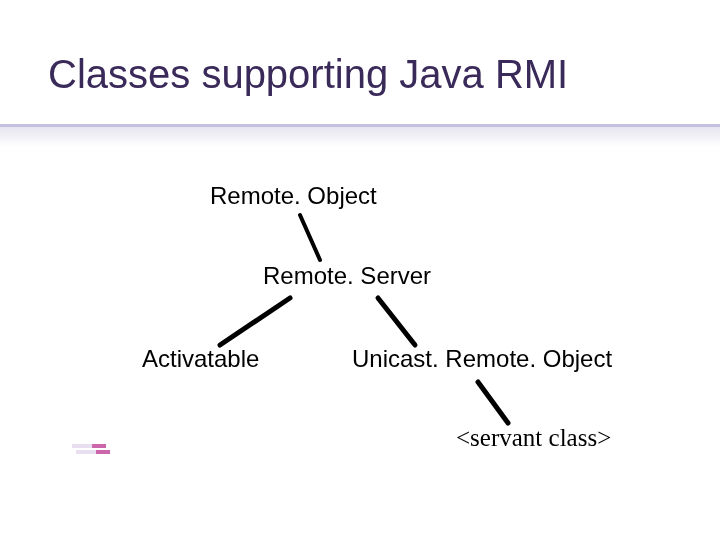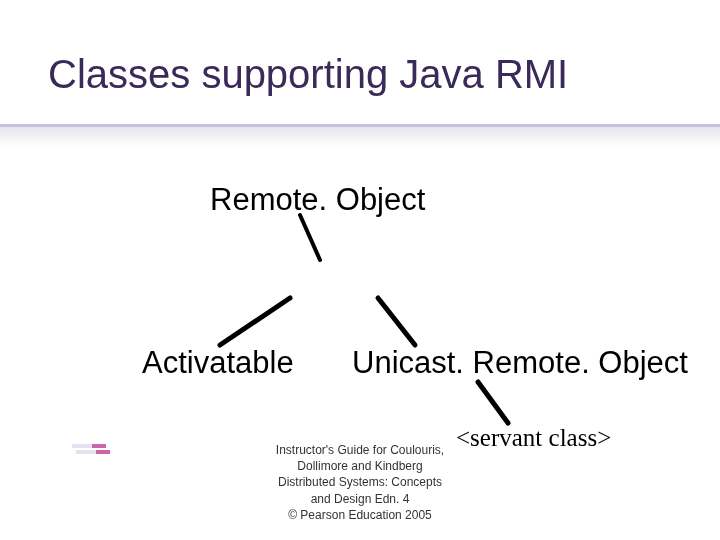--- a/index.html
+++ b/index.html
@@ -1,18 +1,18 @@
 <!DOCTYPE html>
 <html><head>
 <meta charset="utf-8">
 <style>
   html,body{margin:0;padding:0;width:720px;height:540px;background:#fff;font-family:Georgia,'Times New Roman',serif;color:#000;overflow:hidden;}
   .slide{position:relative;width:720px;height:476px;}
   .title{position:absolute;left:48px;top:52px;font-size:40px;font-family:Verdana,Geneva,sans-serif;font-weight:400;color:#3a2a5a;}
-  .node{position:absolute;font-size:31px;font-family:Arial,Helvetica,sans-serif;text-align:right;}
+  .node{position:absolute;font-size:24px;font-family:Arial,Helvetica,sans-serif;text-align:right;}
   .servant{position:absolute;font-size:25px;font-family:Liberation Serif, serif;}
   .footer{position:absolute;left:0;width:720px;text-align:center;font-size:12px;font-family:Arial,Helvetica,sans-serif;color:#333;line-height:1.35;}
   .logo{position:absolute;left:72px;bottom:14px;}
   svg.lines{position:absolute;left:0;top:0;width:720px;height:540px;pointer-events:none;}
   .titlebar{position:absolute;left:0;top:124px;width:720px;height:0;border-top:3px solid #c7bfe0;}
   .titlebar::after{content:"";position:absolute;left:0;top:0;width:720px;height:20px;background:linear-gradient(to bottom,rgba(120,110,160,0.18),rgba(120,110,160,0));}
 </style>
 </head>
 <body>
 
@@ -22,31 +22,25 @@
   <div class="titlebar"></div>
 
   <svg class="lines">
     <line x1="300" y1="215" x2="320" y2="260" stroke="#000" stroke-width="4" stroke-linecap="round"></line>
     <line x1="290" y1="298" x2="220" y2="345" stroke="#000" stroke-width="5" stroke-linecap="round"></line>
     <line x1="378" y1="298" x2="415" y2="345" stroke="#000" stroke-width="5" stroke-linecap="round"></line>
     <line x1="478" y1="382" x2="508" y2="423" stroke="#000" stroke-width="5" stroke-linecap="round"></line>
   </svg>
 
   <div class="node" style="left:210px;top:182px;">Remote. Object</div>
+  <div class="node" style="left:263px;top:262px;">Remote. Server</div>
   <div class="node" style="left:142px;top:345px;">Activatable</div>
   <div class="node" style="left:352px;top:345px;">Unicast. Remote. Object</div>
   <div class="servant" style="left:456px;top:424px;">&lt;servant class&gt;</div>
 
-  <div class="footer" style="top:442px;">
-    <span>Instructor's Guide for  Coulouris,</span><br>
-    <span>Dollimore and Kindberg</span><br>
-    <span>Distributed Systems: Concepts</span><br>
-    <span>and Design   Edn. 4</span><br>
-    <span>©   Pearson Education 2005</span>
-  </div>
 
   <svg class="logo" width="40" height="24">
     <rect x="0" y="6" width="24" height="4" fill="#e8e0f0"></rect>
     <rect x="4" y="12" width="24" height="4" fill="#e8e0f0"></rect>
     <rect x="20" y="6" width="14" height="4" fill="#cc66aa"></rect>
     <rect x="24" y="12" width="14" height="4" fill="#cc66aa"></rect>
   </svg>
 
 </div>
 

